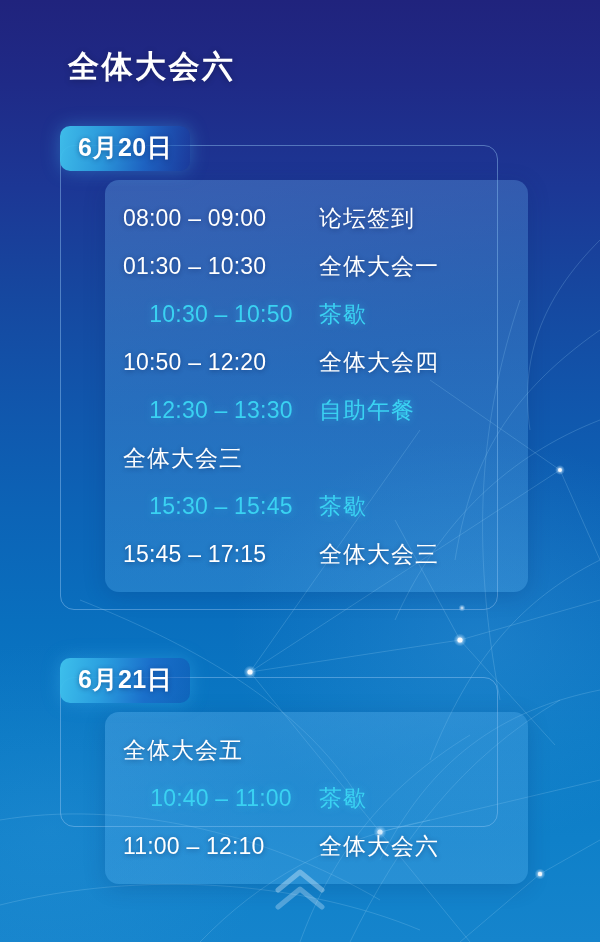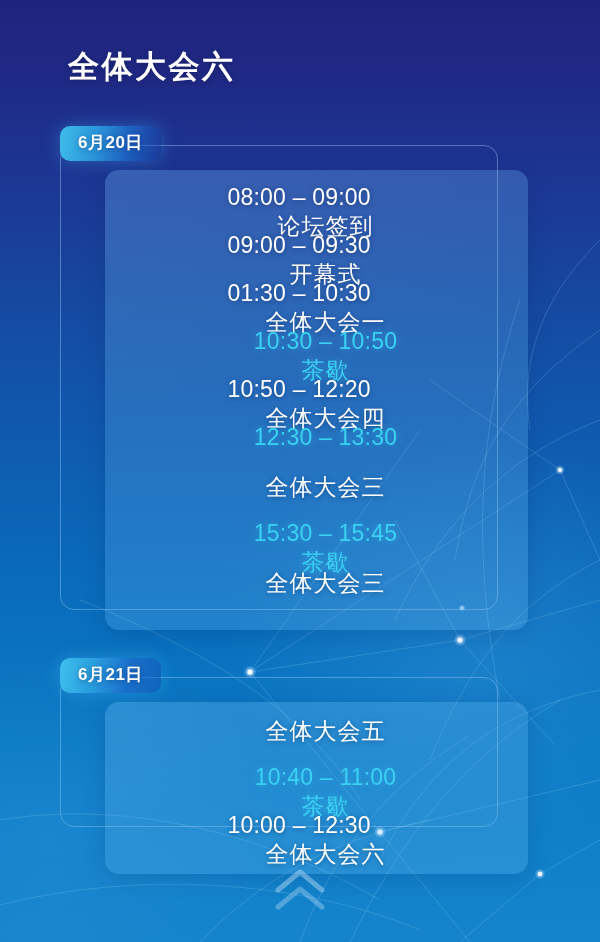--- a/index.html
+++ b/index.html
@@ -86,21 +86,21 @@
   #day-0 .frame { height: 465px; }
   #day-1 .frame { height: 150px; }
 
   
   .date-badge {
     position: relative;
     z-index: 3;
     display: inline-block;
     padding: 5px 18px 7px 18px;
     border-radius: 10px;
-    font-size: 17px;
+    font-size: 25px;
     font-weight: bold;
     color: #ffffff;
     letter-spacing: 0.5px;
     background: linear-gradient(100deg,
         rgba(64,196,238,0.95) 0%,
         rgba(44,160,225,0.92) 34%,
         rgba(30,110,205,0.80) 66%,
         rgba(24,70,175,0.35) 100%);
     text-shadow: 0 1px 5px rgba(0,30,90,0.45);
     box-shadow: 0 0 18px rgba(70,190,245,0.35);
@@ -120,21 +120,20 @@
         rgba(100,180,240,0.26) 45%,
         rgba(120,195,248,0.22) 100%);
     box-shadow: 0 4px 22px rgba(5,35,95,0.18);
   }
 
   .row {
     display: flex;
     align-items: center;
     height: 48px;
     padding-left: 18px;
-    flex-direction: column;
   }
   .row .time {
     width: 196px;
     flex: none;
     font-size: 23px;
     letter-spacing: 0.2px;
     white-space: nowrap;
   }
   .row .topic {
     font-size: 23px;
@@ -225,66 +224,64 @@
 <section class="day-block" id="day-0">
   <div class="frame"></div>
   <div class="date-badge">6月20日</div>
   <div class="schedule-card">
 
     <div class="row normal">
       <span class="time">08:00 – 09:00</span>
       <span class="topic">论坛签到</span>
     </div>
     <div class="row normal">
-      <span class="time">09:00 – 09:30</span>
-      <span class="topic">开幕式</span>
-    </div>
-    <div class="row normal">
       <span class="time">01:30 – 10:30</span>
       <span class="topic">全体大会一</span>
     </div>
     <div class="row break">
       <span class="time">10:30 – 10:50</span>
       <span class="topic">茶歇</span>
     </div>
     <div class="row normal">
       <span class="time">10:50 – 12:20</span>
       <span class="topic">全体大会四</span>
     </div>
     <div class="row break">
       <span class="time">12:30 – 13:30</span>
+      <span class="topic">自助午餐</span>
     </div>
     <div class="row normal">
       <span class="topic">全体大会三</span>
     </div>
     <div class="row break">
       <span class="time">15:30 – 15:45</span>
       <span class="topic">茶歇</span>
     </div>
     <div class="row normal">
+      <span class="time">15:45 – 17:15</span>
       <span class="topic">全体大会三</span>
     </div>
 
   </div>
 </section>
 
 <section class="day-block" id="day-1">
   <div class="frame"></div>
   <div class="date-badge">6月21日</div>
   <div class="schedule-card">
 
     <div class="row normal">
       <span class="topic">全体大会五</span>
     </div>
     <div class="row break">
       <span class="time">10:40 – 11:00</span>
       <span class="topic">茶歇</span>
     </div>
     <div class="row normal">
-      <span class="time">10:00 – 12:30</span>
+      <span class="time">11:00 – 12:10</span>
       <span class="topic">全体大会六</span>
     </div>
 
   </div>
 </section>
 
 <div class="scroll-hint">
   <svg width="56" height="46" viewBox="0 0 56 46" xmlns="http://www.w3.org/2000/svg">
     <path d="M6 24 L28 6 L50 24" fill="none" stroke="#dff1ff" stroke-opacity="0.75" stroke-width="5" stroke-linecap="round" stroke-linejoin="round"></path>
     <path d="M6 41 L28 23 L50 41" fill="none" stroke="#dff1ff" stroke-opacity="0.62" stroke-width="5" stroke-linecap="round" stroke-linejoin="round"></path>

